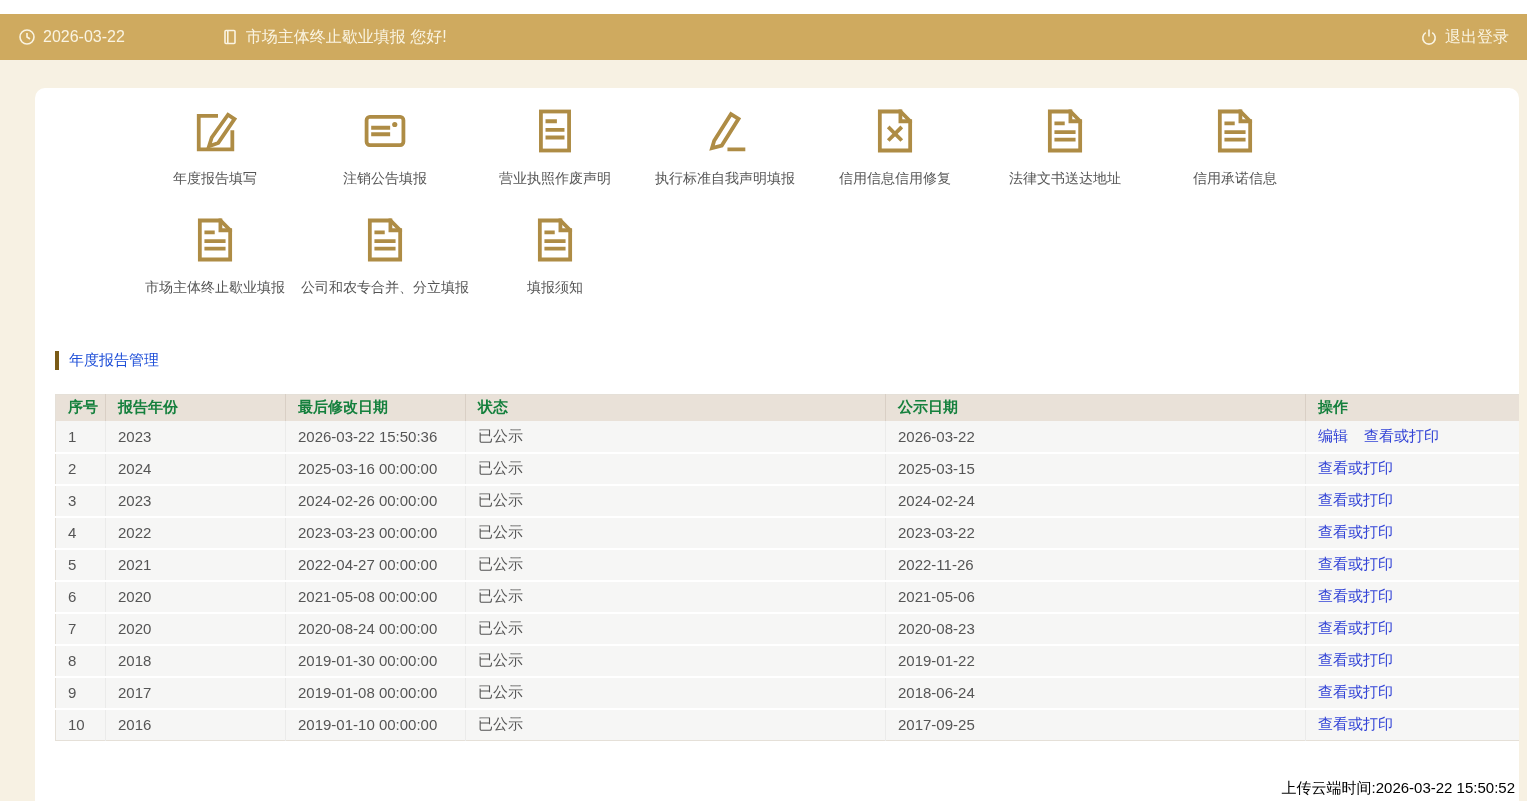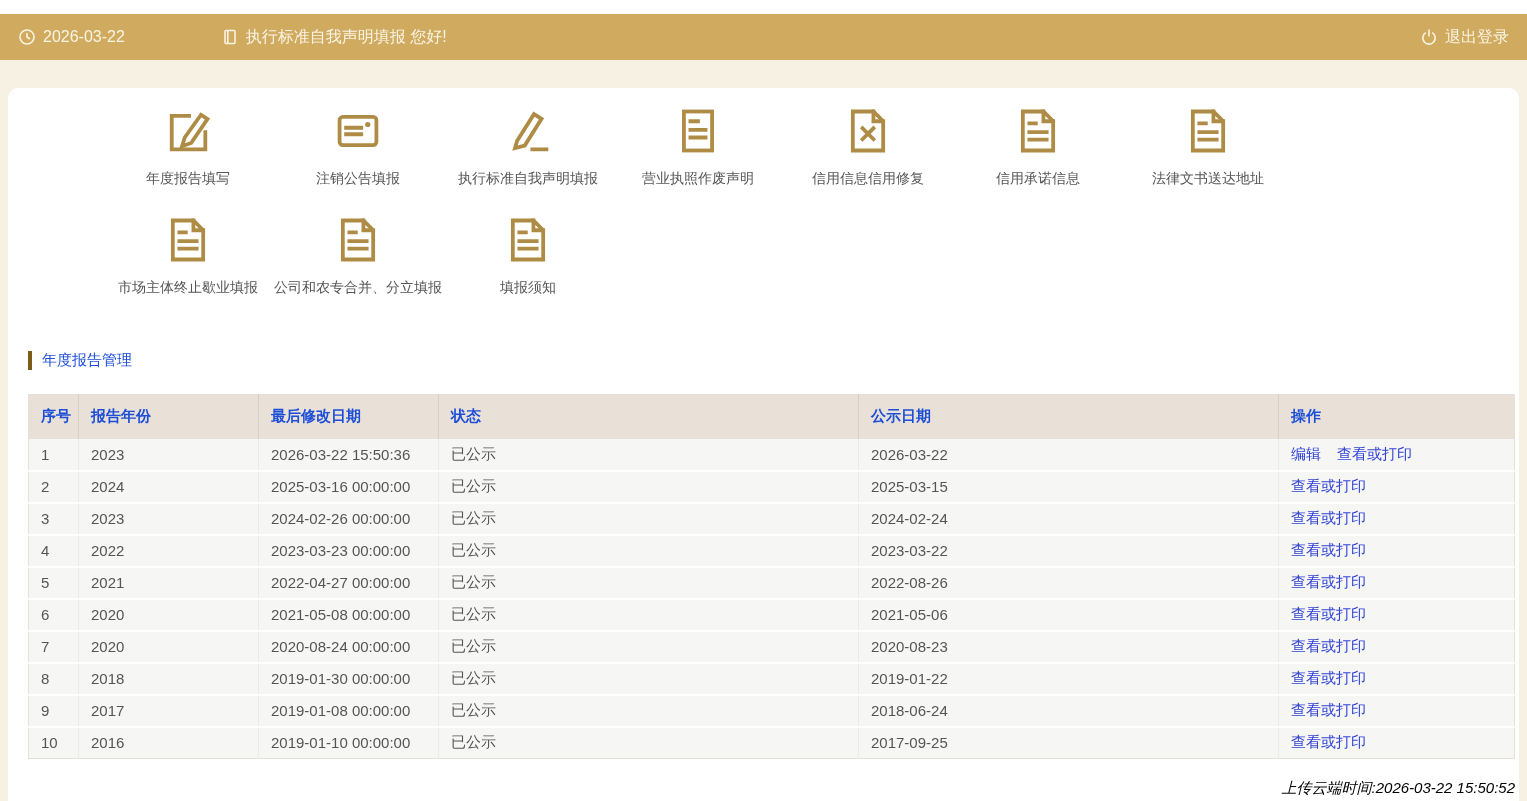--- a/index.html
+++ b/index.html
@@ -9,47 +9,47 @@
   .top-strip { height:14px; background:#ffffff; }
 
   .topbar { height:46px; background:var(--accent,#CFAA5F); display:flex; align-items:center;
     padding:0 18px; color:#FAF4E2; font-size:16px; }
   .topbar .grp { display:flex; align-items:center; gap:7px; }
   .topbar .ico svg { display:block; }
   .topbar .company { margin-left:96px; }
   .topbar .spacer { flex:1; }
   .logout { display:flex; align-items:center; gap:7px; cursor:pointer; }
 
-  .page-bg { background:#F7F1E3; height:741px; padding-top:28px; }
+  .page-bg { background:#F7F1E3; height:741px; padding-top:28px;padding-left:27px; }
   .panel { background:#fff; margin:0 8px; height:713px; border-radius:10px 10px 0 0; overflow:hidden; }
 
   .menu-grid { width:1190px; margin-left:95px; padding-top:17px; display:flex; flex-wrap:wrap; }
   .menu-item { width:170px; text-align:center; cursor:pointer; margin-bottom:26px; }
   .menu-icon svg { width:52px; height:52px; display:inline-block; }
   .menu-label { margin-top:9px; font-size:14px; color:#555; white-space:nowrap; }
 
   .section-header { margin:28px 0 0 20px; display:flex; align-items:center; }
   .section-bar { width:4px; height:19px; background:#7A5B17; margin-right:10px; }
   .section-title { font-size:15px; color:#1d4ed8; }
 
   .report-table { margin:24px 0 0 20px; width:1487px; border-collapse:collapse;
     border:1px solid #E5E0D8; table-layout:fixed; }
-  .report-table th { background:var(--header-bg,#E9E1D8); color:#1d4ed8; font-size:15px;
-    font-weight:bold; text-align:left; height:44px; padding:0 0 0 12px;
+  .report-table th { background:var(--header-bg,#E9E1D8); color:#15803d; font-size:15px;
+    font-weight:bold; text-align:left; height:26px; padding:0 0 0 12px;
     border-right:1px solid #D9CFC5; }
   .report-table th:last-child { border-right:none; }
   .report-table td { background:#F6F6F5; color:#555; font-size:15px; height:32px;
     padding:0 0 0 12px; border-bottom:2px solid #fff; border-right:1px solid #EBEBEA;
     white-space:nowrap; overflow:hidden; }
   .report-table td:last-child { border-right:none; }
   .report-table tr:last-child td { border-bottom:none; }
 
   .action-link { color:var(--link-blue,#3344D6); text-decoration:none; margin-right:16px; cursor:pointer; }
 
-  .upload-time { position:absolute; right:12px; bottom:3px; font-size:15px; color:#000; z-index:5;font-style:italic; }
+  .upload-time { position:absolute; right:12px; bottom:3px; font-size:15px; color:#000; z-index:5; }
 </style>
 </head>
 <body>
 
 <div class="top-strip"></div>
 
 <div class="topbar">
   <div class="grp">
     <span class="ico">
       <svg width="18" height="18" viewBox="0 0 18 18" fill="none" stroke="#FAF4E2" stroke-width="1.6">
@@ -59,21 +59,21 @@
     </span>
     <span>2026-03-22</span>
   </div>
   <div class="grp company">
     <span class="ico">
       <svg width="18" height="18" viewBox="0 0 18 18" fill="none" stroke="#FAF4E2" stroke-width="1.6">
         <rect x="4" y="2.5" width="10" height="13" rx="1"></rect>
           <line x1="6.8" y1="2.5" x2="6.8" y2="15.5"></line>
       </svg>
     </span>
-    <span>执行标准自我声明填报 您好!</span>
+    <span>市场主体终止歇业填报 您好!</span>
   </div>
   <div class="spacer"></div>
   <div class="logout">
     <span class="ico">
       <svg width="18" height="18" viewBox="0 0 18 18" fill="none" stroke="#FAF4E2" stroke-width="1.6">
         <path d="M5.8 4.6 a6.2 6.2 0 1 0 6.4 0"></path>
           <line x1="9" y1="1.5" x2="9" y2="8.5"></line>
       </svg>
     </span>
     <span>退出登录</span>
@@ -88,49 +88,49 @@
               <path d="M40 25 V41 H9 V10 H25"></path>
               <path d="M21 30 L36 9 l6 4 L27 35 l-8.5 3 z"></path>
             </svg></span><div class="menu-label">年度报告填写</div></div>
         <div class="menu-item"><span class="menu-icon"><svg viewBox="0 0 48 48" fill="none" stroke="#AE8C45" stroke-width="3.5" stroke-linecap="square" stroke-linejoin="miter">
               <rect x="7" y="11" width="34" height="26" rx="3"></rect>
               <line x1="13" y1="21" x2="27" y2="21"></line>
               <line x1="13" y1="27" x2="27" y2="27"></line>
               <circle cx="33" cy="18" r="2.4" fill="#AE8C45" stroke="none"></circle>
             </svg></span><div class="menu-label">注销公告填报</div></div>
         <div class="menu-item"><span class="menu-icon"><svg viewBox="0 0 48 48" fill="none" stroke="#AE8C45" stroke-width="3.5" stroke-linecap="square" stroke-linejoin="miter">
-              <path d="M14 33 L29.5 8.5 l7 4.3 L21 37.5 l-9 2.3 z"></path>
-              <line x1="28" y1="41" x2="41" y2="41"></line>
-            </svg></span><div class="menu-label">执行标准自我声明填报</div></div>
-        <div class="menu-item"><span class="menu-icon"><svg viewBox="0 0 48 48" fill="none" stroke="#AE8C45" stroke-width="3.5" stroke-linecap="square" stroke-linejoin="miter">
               <rect x="11" y="6" width="26" height="36"></rect>
               <line x1="17" y1="15" x2="24" y2="15"></line>
               <line x1="17" y1="23" x2="31" y2="23"></line>
               <line x1="17" y1="30" x2="31" y2="30"></line>
             </svg></span><div class="menu-label">营业执照作废声明</div></div>
         <div class="menu-item"><span class="menu-icon"><svg viewBox="0 0 48 48" fill="none" stroke="#AE8C45" stroke-width="3.5" stroke-linecap="square" stroke-linejoin="miter">
+              <path d="M14 33 L29.5 8.5 l7 4.3 L21 37.5 l-9 2.3 z"></path>
+              <line x1="28" y1="41" x2="41" y2="41"></line>
+            </svg></span><div class="menu-label">执行标准自我声明填报</div></div>
+        <div class="menu-item"><span class="menu-icon"><svg viewBox="0 0 48 48" fill="none" stroke="#AE8C45" stroke-width="3.5" stroke-linecap="square" stroke-linejoin="miter">
               <path d="M10 6 H29 L38 15 V42 H10 Z"></path>
               <path d="M29 6 V15 H38"></path>
               <line x1="19" y1="21.5" x2="29" y2="31.5"></line>
               <line x1="29" y1="21.5" x2="19" y2="31.5"></line>
             </svg></span><div class="menu-label">信用信息信用修复</div></div>
         <div class="menu-item"><span class="menu-icon"><svg viewBox="0 0 48 48" fill="none" stroke="#AE8C45" stroke-width="3.5" stroke-linecap="square" stroke-linejoin="miter">
               <path d="M10 6 H29 L38 15 V42 H10 Z"></path>
               <path d="M29 6 V15 H38"></path>
               <line x1="16" y1="17" x2="22" y2="17"></line>
               <line x1="16" y1="25" x2="32" y2="25"></line>
               <line x1="16" y1="32" x2="32" y2="32"></line>
+            </svg></span><div class="menu-label">法律文书送达地址</div></div>
+        <div class="menu-item"><span class="menu-icon"><svg viewBox="0 0 48 48" fill="none" stroke="#AE8C45" stroke-width="3.5" stroke-linecap="square" stroke-linejoin="miter">
+              <path d="M10 6 H29 L38 15 V42 H10 Z"></path>
+              <path d="M29 6 V15 H38"></path>
+              <line x1="16" y1="17" x2="22" y2="17"></line>
+              <line x1="16" y1="25" x2="32" y2="25"></line>
+              <line x1="16" y1="32" x2="32" y2="32"></line>
             </svg></span><div class="menu-label">信用承诺信息</div></div>
-        <div class="menu-item"><span class="menu-icon"><svg viewBox="0 0 48 48" fill="none" stroke="#AE8C45" stroke-width="3.5" stroke-linecap="square" stroke-linejoin="miter">
-              <path d="M10 6 H29 L38 15 V42 H10 Z"></path>
-              <path d="M29 6 V15 H38"></path>
-              <line x1="16" y1="17" x2="22" y2="17"></line>
-              <line x1="16" y1="25" x2="32" y2="25"></line>
-              <line x1="16" y1="32" x2="32" y2="32"></line>
-            </svg></span><div class="menu-label">法律文书送达地址</div></div>
         <div class="menu-item"><span class="menu-icon"><svg viewBox="0 0 48 48" fill="none" stroke="#AE8C45" stroke-width="3.5" stroke-linecap="square" stroke-linejoin="miter">
               <path d="M10 6 H29 L38 15 V42 H10 Z"></path>
               <path d="M29 6 V15 H38"></path>
               <line x1="16" y1="17" x2="22" y2="17"></line>
               <line x1="16" y1="25" x2="32" y2="25"></line>
               <line x1="16" y1="32" x2="32" y2="32"></line>
             </svg></span><div class="menu-label">市场主体终止歇业填报</div></div>
         <div class="menu-item"><span class="menu-icon"><svg viewBox="0 0 48 48" fill="none" stroke="#AE8C45" stroke-width="3.5" stroke-linecap="square" stroke-linejoin="miter">
               <path d="M10 6 H29 L38 15 V42 H10 Z"></path>
               <path d="M29 6 V15 H38"></path>
@@ -202,21 +202,21 @@
             <td>2023-03-23 00:00:00</td>
             <td>已公示</td>
             <td>2023-03-22</td>
             <td><a class="action-link" href="#">查看或打印</a></td>
           </tr>
           <tr>
             <td>5</td>
             <td>2021</td>
             <td>2022-04-27 00:00:00</td>
             <td>已公示</td>
-            <td>2022-08-26</td>
+            <td>2022-11-26</td>
             <td><a class="action-link" href="#">查看或打印</a></td>
           </tr>
           <tr>
             <td>6</td>
             <td>2020</td>
             <td>2021-05-08 00:00:00</td>
             <td>已公示</td>
             <td>2021-05-06</td>
             <td><a class="action-link" href="#">查看或打印</a></td>
           </tr>

